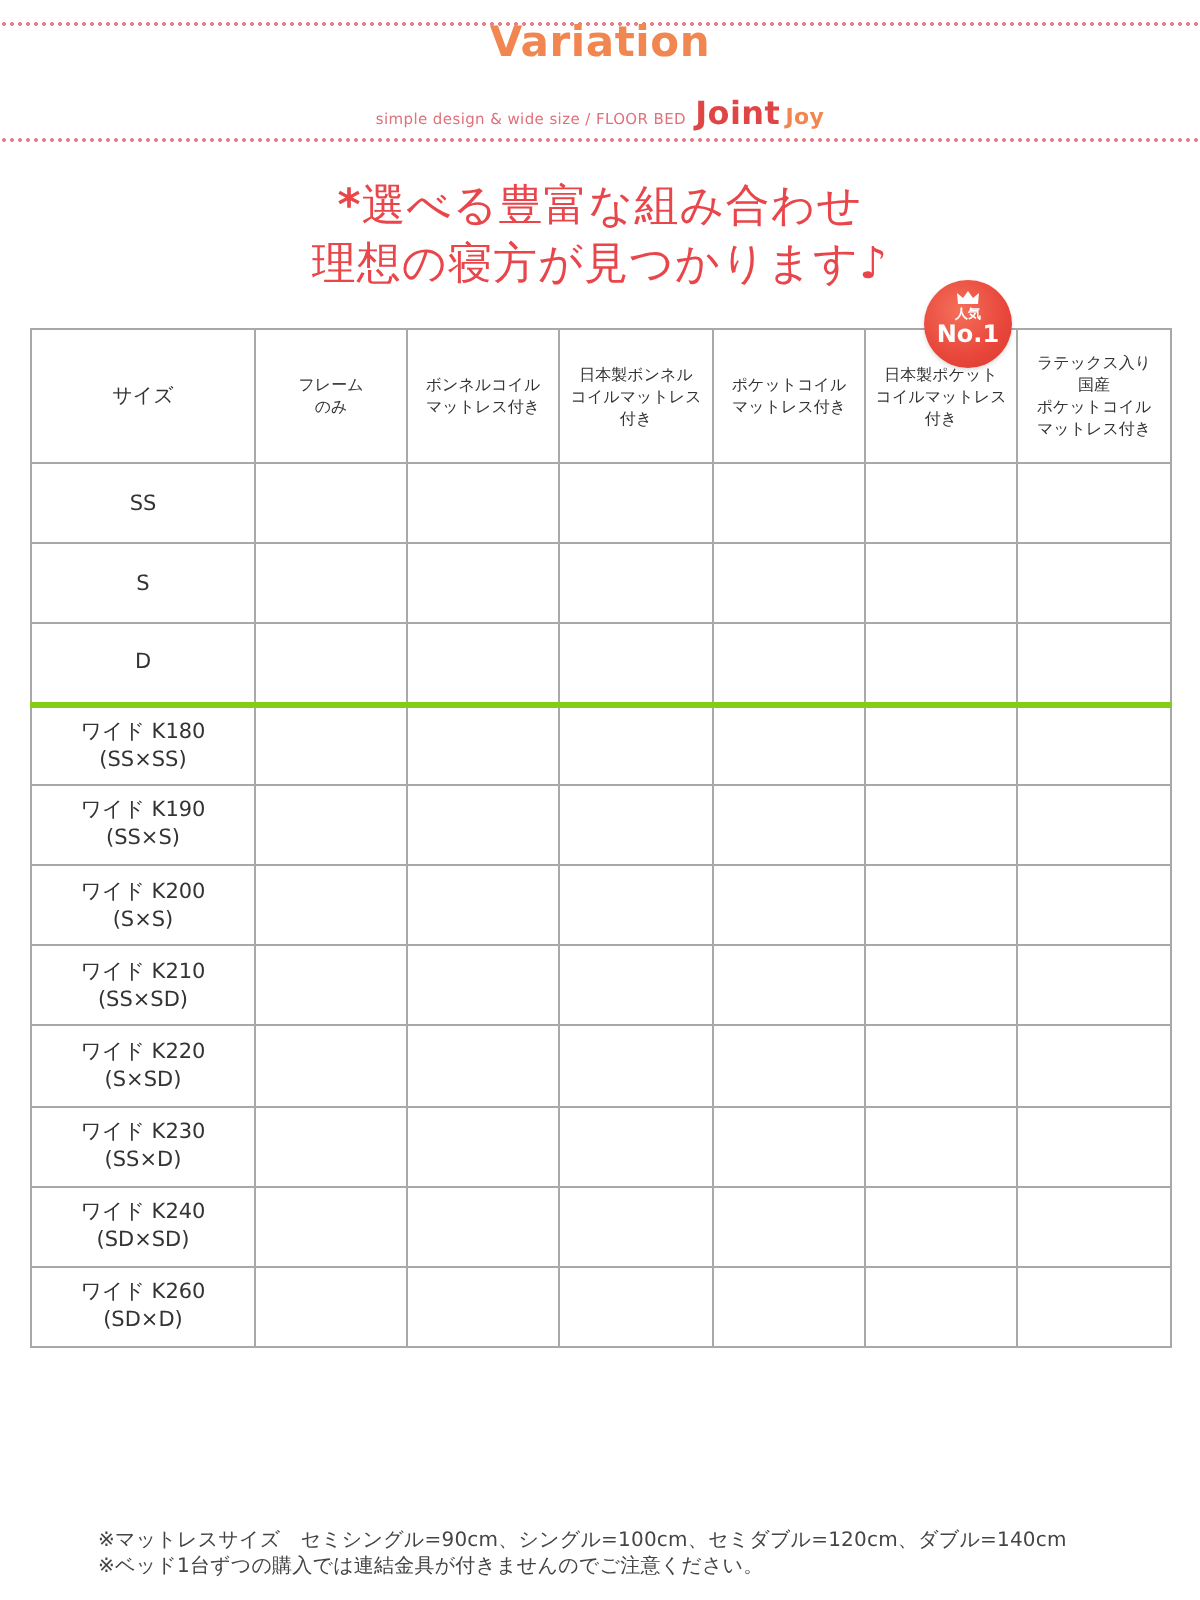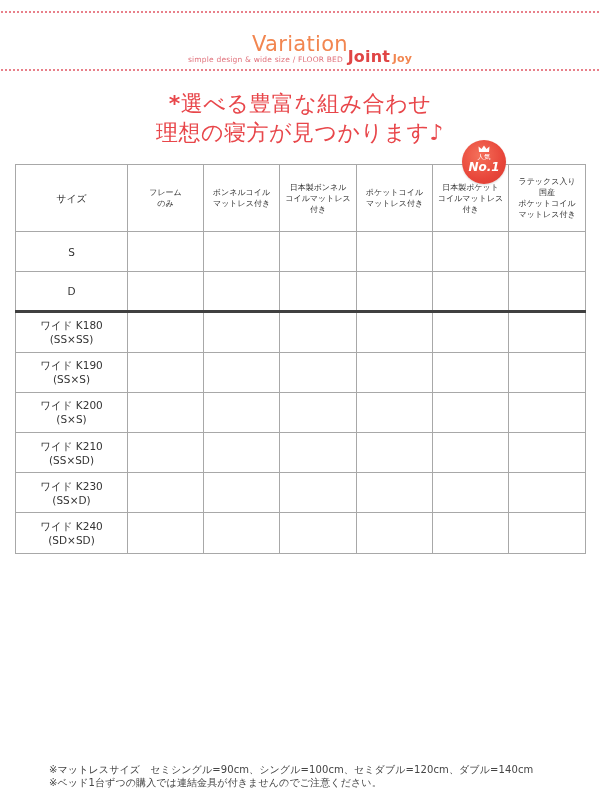--- a/index.html
+++ b/index.html
@@ -9,22 +9,22 @@
   .dots {
     position: absolute; left: 0; width: 600px; height: 2px;
     background-image: radial-gradient(circle, #e8808a 0.9px, transparent 1.1px);
     background-size: 4px 2px;
     background-repeat: repeat-x;
   }
   .dots.top { top: 11px; }
   .dots.bottom { top: 69px; }
 
   .title {
-    position: absolute; top: 32px; left: 0; width: 600px; text-align: center;
-    font-family: "DejaVu Sans", sans-serif; font-weight: normal;
+    position: absolute; top: 9px; left: 0; width: 600px; text-align: center;
+    font-family: "DejaVu Sans", sans-serif; font-weight: bold;
     font-size: 21px; color: #f28650; letter-spacing: 0.3px;
   }
   .subtitle {
     position: absolute; top: 47px; left: 0; width: 600px; text-align: center;
     font-size: 7.5px; color: #e0707a; letter-spacing: 0.2px;
   }
   .subtitle .brand-joint { font-weight: bold; font-size: 16px; color: #e04545; margin-left: 2px; }
   .subtitle .brand-joy { font-weight: bold; font-size: 11px; color: #f28650; }
 
   .headline {
@@ -40,31 +40,31 @@
     border-collapse: collapse; table-layout: fixed;
   }
   table.grid td, table.grid th {
     border: 1px solid #a8a8a8; text-align: center; vertical-align: middle;
     font-weight: normal; color: #333;
   }
   table.grid th { height: 67px; font-size: 8px; line-height: 11px; padding: 0 2px; }
   table.grid th.size-h { font-size: 10px; }
   table.grid td { height: 40.2px; }
   table.grid td.size-cell { font-size: 10.5px; line-height: 14px; }
-  table.grid tr.wide-first td { border-top: 3px solid #404040; }
+  table.grid tr.wide-first td { border-top: 3px solid #84cc16; }
 
   .badge {
     position: absolute; left: 462px; top: 140px; width: 44px; height: 44px;
     border-radius: 50%;
     background: radial-gradient(circle at 40% 35%, #f4705a 0%, #e8463a 60%, #d83a30 100%);
     color: #fff; text-align: center; box-shadow: 0 1px 2px rgba(0,0,0,0.15);
   }
   .badge .crown { position: absolute; left: 16px; top: 5px; width: 12px; height: 8px; }
-  .badge .pop { position: absolute; left: 0; top: 13px; width: 44px; font-size: 6.5px; font-weight: normal; line-height: 8px; }
-  .badge .no1 { position: absolute; left: 0; top: 20px; width: 44px; font-size: 12px; font-weight: bold; font-style: italic; line-height: 14px; }
+  .badge .pop { position: absolute; left: 0; top: 13px; width: 44px; font-size: 6.5px; font-weight: bold; line-height: 8px; }
+  .badge .no1 { position: absolute; left: 0; top: 20px; width: 44px; font-size: 12px; font-weight: bold; line-height: 14px; }
 
   .note {
     position: absolute; left: 49px; font-size: 10px; color: #444; letter-spacing: 0.1px; white-space: nowrap;
   }
   .note.n1 { top: 763px; }
   .note.n2 { top: 776px; }
 </style>
 </head>
 <body>
 
@@ -110,20 +110,29 @@
 コイルマットレス
 付き</th>
         <th style="white-space: pre-line;">ラテックス入り
 国産
 ポケットコイル
 マットレス付き</th>
       </tr>
   </thead>
   <tbody id="tbody">
       <tr>
+        <td class="size-cell"><span>SS</span></td>
+        <td></td>
+        <td></td>
+        <td></td>
+        <td></td>
+        <td></td>
+        <td></td>
+      </tr>
+      <tr>
         <td class="size-cell"><span>S</span></td>
         <td></td>
         <td></td>
         <td></td>
         <td></td>
         <td></td>
         <td></td>
       </tr>
       <tr>
         <td class="size-cell"><span>D</span></td>
@@ -164,30 +173,48 @@
       <tr>
         <td class="size-cell"><span>ワイド K210</span><br><span>(SS×SD)</span></td>
         <td></td>
         <td></td>
         <td></td>
         <td></td>
         <td></td>
         <td></td>
       </tr>
       <tr>
+        <td class="size-cell"><span>ワイド K220</span><br><span>(S×SD)</span></td>
+        <td></td>
+        <td></td>
+        <td></td>
+        <td></td>
+        <td></td>
+        <td></td>
+      </tr>
+      <tr>
         <td class="size-cell"><span>ワイド K230</span><br><span>(SS×D)</span></td>
         <td></td>
         <td></td>
         <td></td>
         <td></td>
         <td></td>
         <td></td>
       </tr>
       <tr>
         <td class="size-cell"><span>ワイド K240</span><br><span>(SD×SD)</span></td>
+        <td></td>
+        <td></td>
+        <td></td>
+        <td></td>
+        <td></td>
+        <td></td>
+      </tr>
+      <tr>
+        <td class="size-cell"><span>ワイド K260</span><br><span>(SD×D)</span></td>
         <td></td>
         <td></td>
         <td></td>
         <td></td>
         <td></td>
         <td></td>
       </tr>
     </tbody>
 </table>
 

